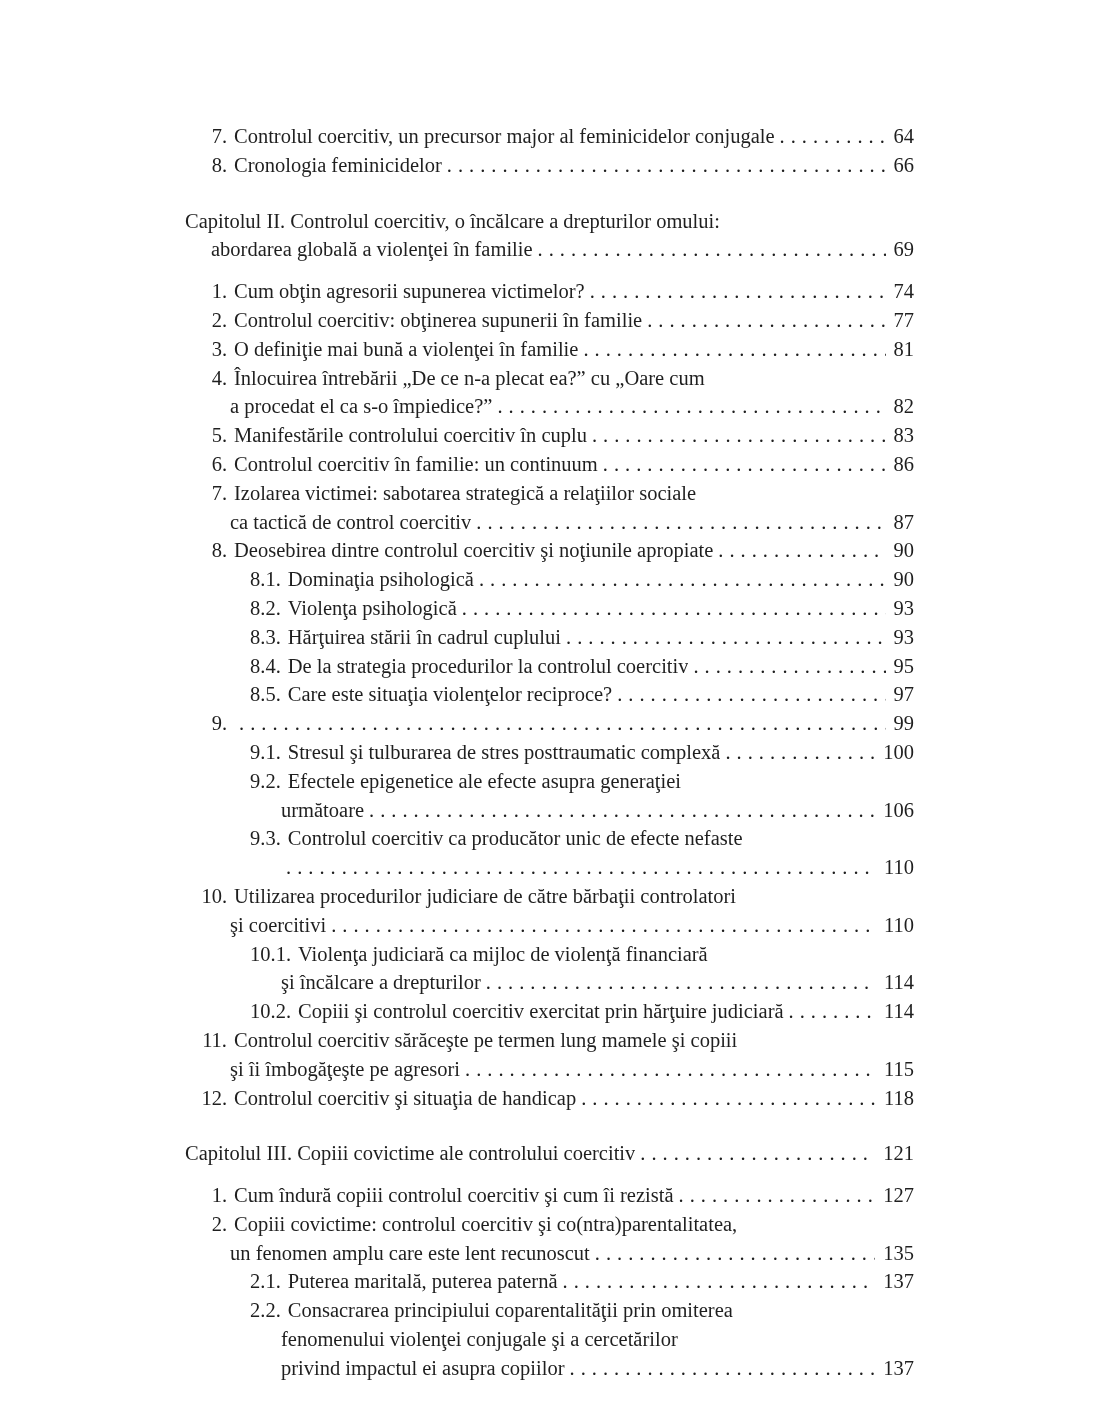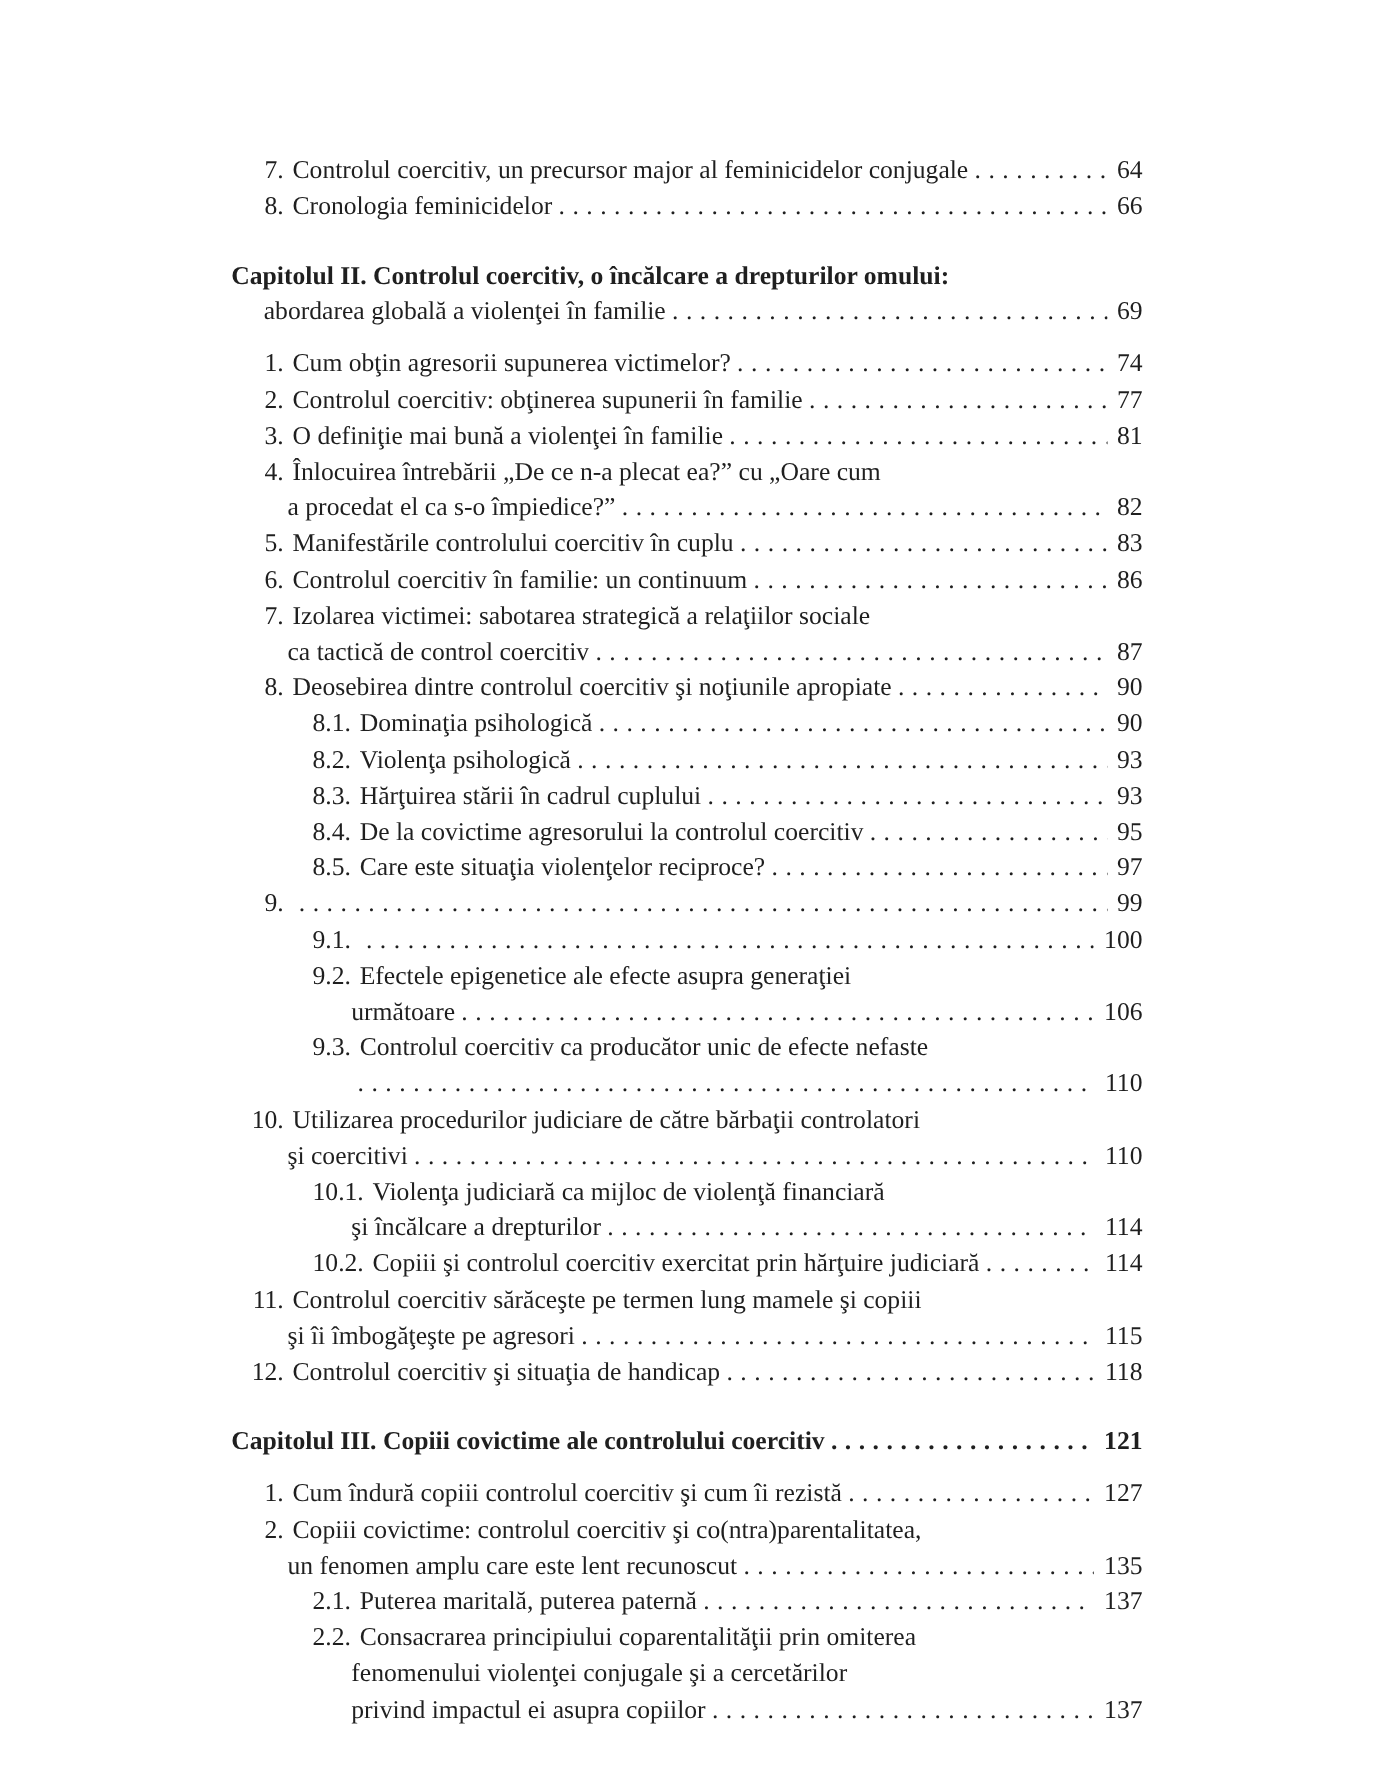--- a/index.html
+++ b/index.html
@@ -42,21 +42,21 @@
     white-space: nowrap;
     letter-spacing: 6px;
     margin-left: 5px;
     margin-right: 8px;
   }
   .page {
     flex: 0 0 auto;
   }
 
   
-  .chapter .row.first { padding-left: 0; font-weight: bold; }
+  .chapter .row.first { padding-left: 0; }
   .chapter .row.cont  { padding-left: 26px; text-align: right; }
 
   
   .level1 .row.first { padding-left: 5px; }
   .level1 .num {
     flex: 0 0 auto;
     width: 37px;
     text-align: right;
     margin-right: 7px;
     white-space: nowrap;
@@ -198,21 +198,21 @@
           <div class="row first">
             <span class="num">8.3.</span>
             <span class="text">Hărţuirea stării în cadrul cuplului</span>
             <span class="dots">..................................................................................................................................</span>
             <span class="page">93</span>
           </div>
         </div>
         <div class="entry level2">
           <div class="row first">
             <span class="num">8.4.</span>
-            <span class="text">De la covictime agresorului la controlul coercitiv</span>
+            <span class="text">De la strategia procedurilor la controlul coercitiv</span>
             <span class="dots">..................................................................................................................................</span>
             <span class="page">95</span>
           </div>
         </div>
         <div class="entry level2">
           <div class="row first">
             <span class="num">8.5.</span>
             <span class="text">Care este situaţia violenţelor reciproce?</span>
             <span class="dots">..................................................................................................................................</span>
             <span class="page">97</span>
@@ -221,20 +221,21 @@
         <div class="entry level1">
           <div class="row first">
             <span class="num">9.</span>
             <span class="dots">..................................................................................................................................</span>
             <span class="page">99</span>
           </div>
         </div>
         <div class="entry level2">
           <div class="row first">
             <span class="num">9.1.</span>
+            <span class="text">Stresul şi tulburarea de stres posttraumatic complexă</span>
             <span class="dots">..................................................................................................................................</span>
             <span class="page">100</span>
           </div>
         </div>
         <div class="entry level2">
           <div class="row first">
             <span class="num">9.2.</span>
             <span class="text">Efectele epigenetice ale efecte asupra generaţiei</span>
           </div>
           <div class="row cont">

